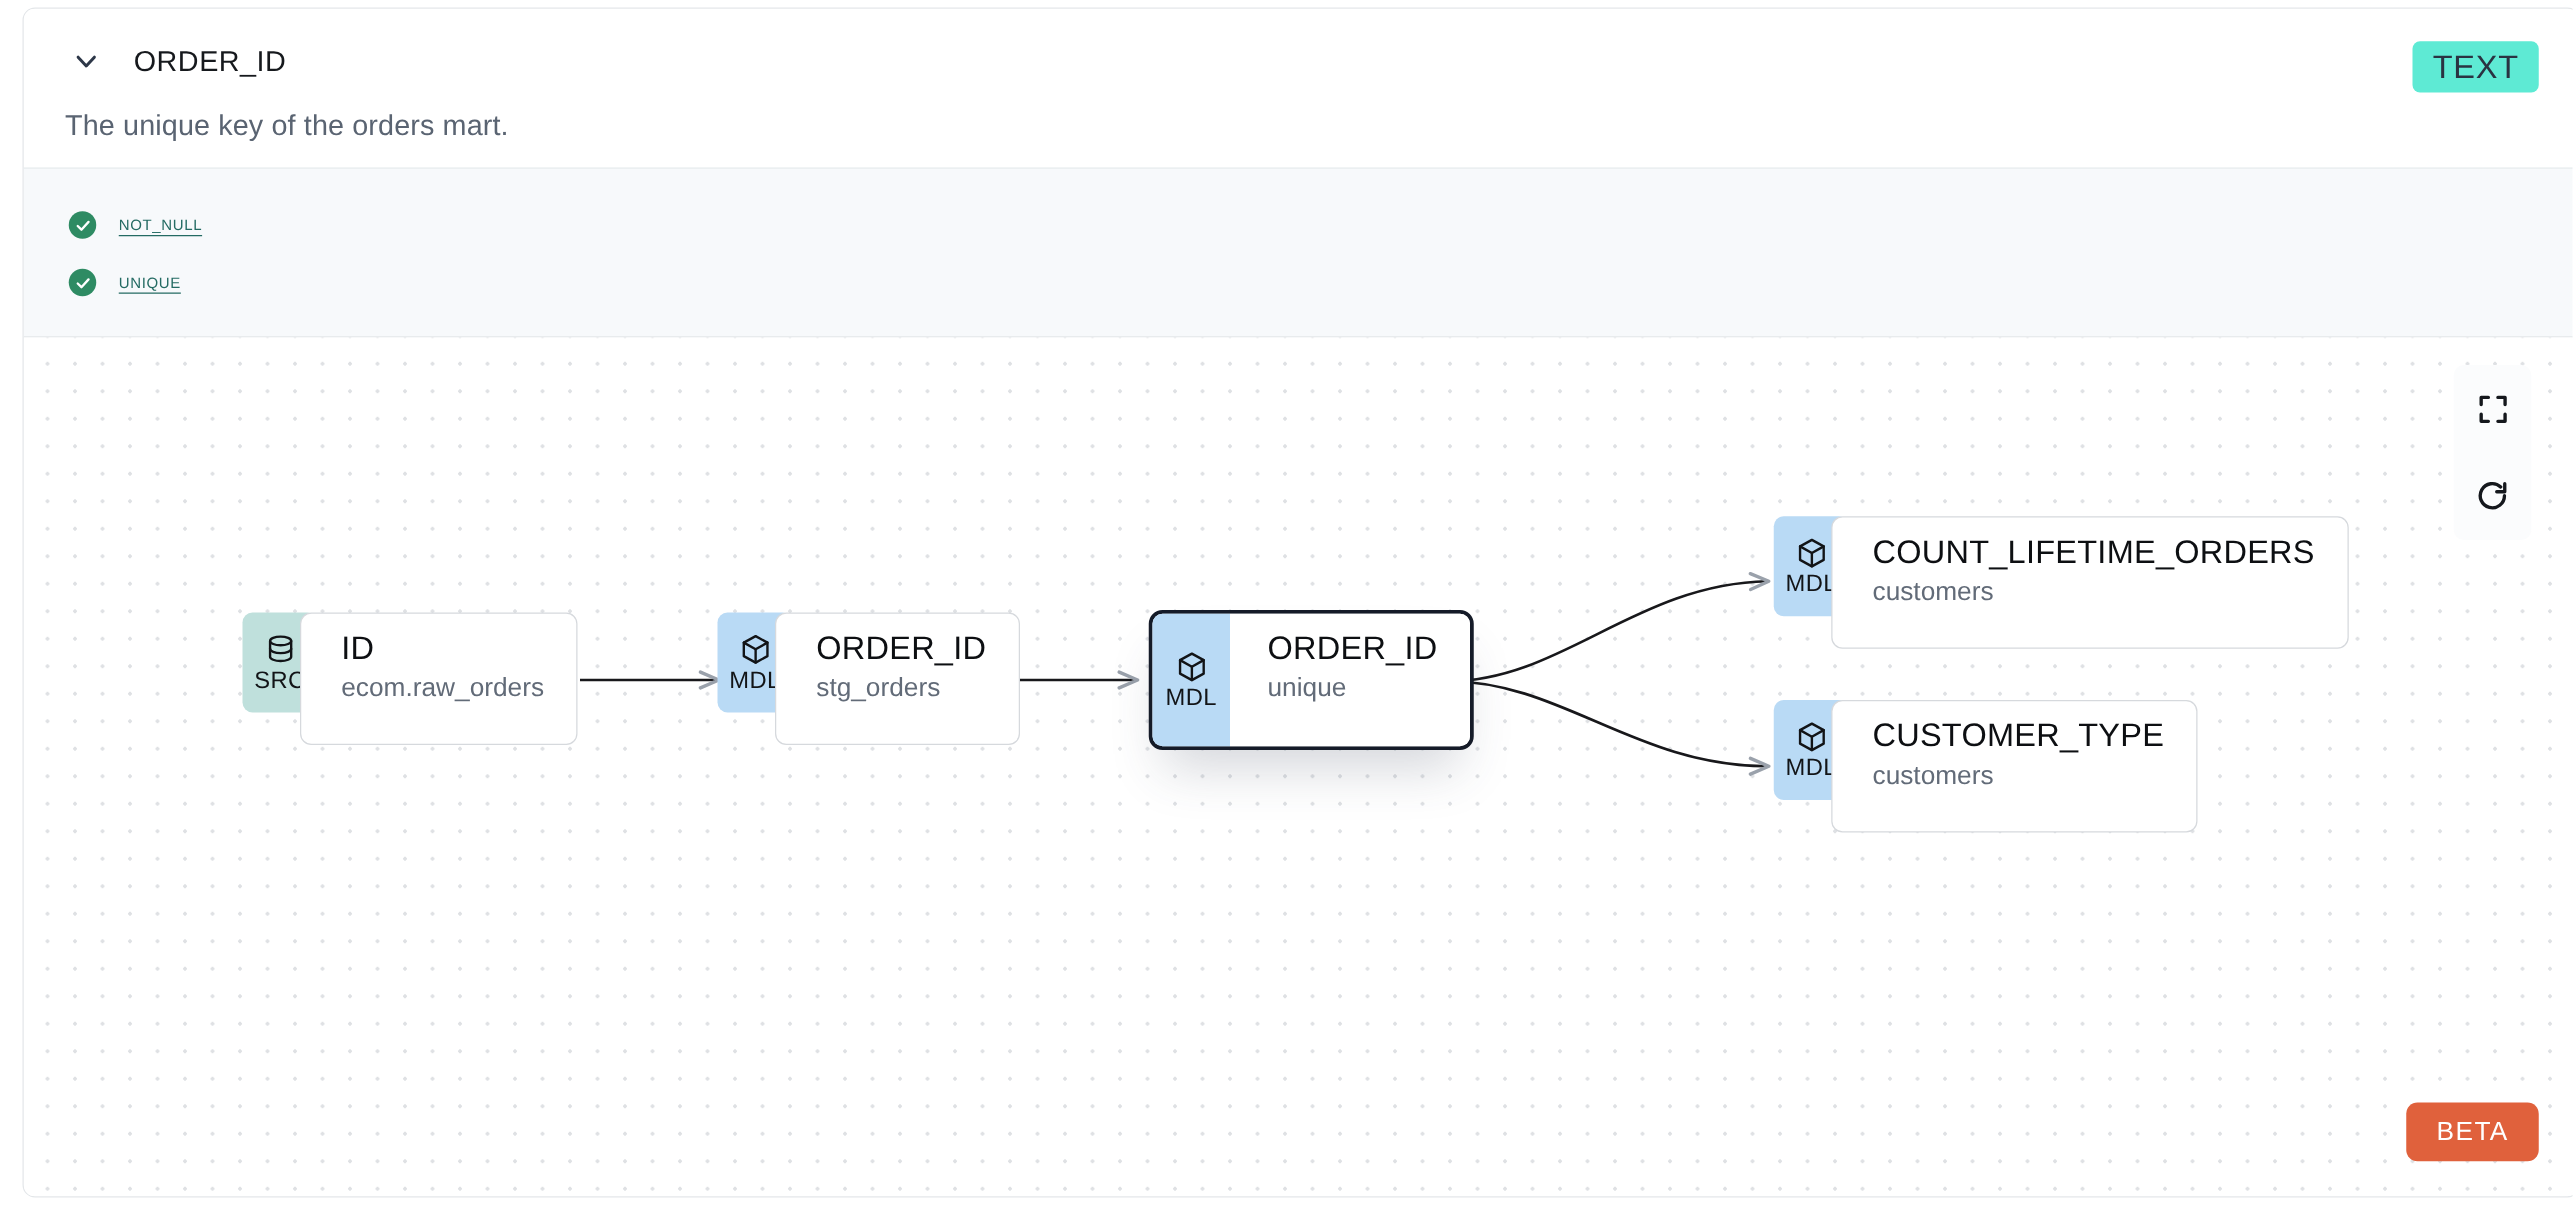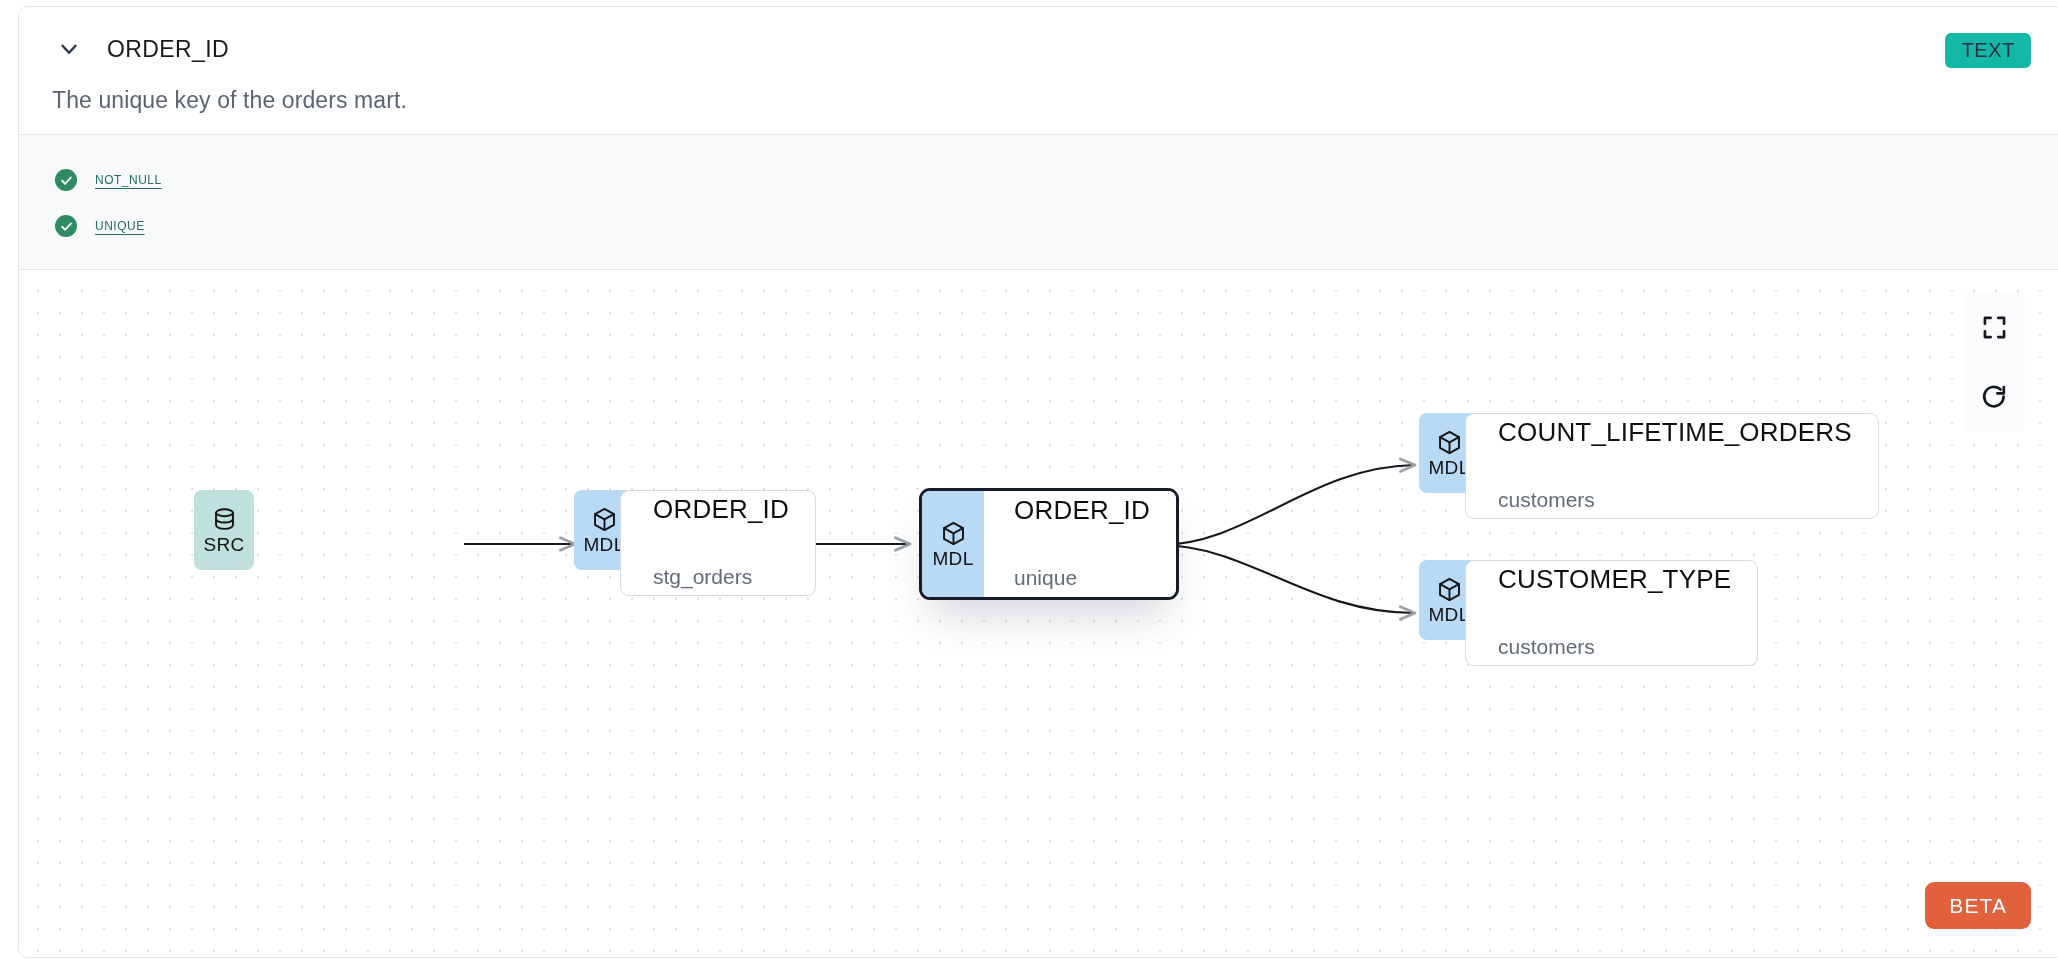--- a/index.html
+++ b/index.html
@@ -57,23 +57,23 @@
     margin-left: 16px;
     font-size: 23px;
     letter-spacing: 0.4px;
     color: #16191d;
     font-family: "Liberation Sans", sans-serif;
     white-space: nowrap;
   }
   .type-badge {
     position: absolute;
     right: 32px; top: 26px;
-    background: #14b8a6;
+    background: #5eead4;
     color: #2a3342;
-    font-size: 20px;
+    font-size: 26px;
     letter-spacing: 0.6px;
     padding: 7px 16px 8px 16px;
     border-radius: 6px;
     line-height: 1;
   }
   .col-desc {
     position: absolute;
     left: 33px; top: 80px;
     font-size: 23px;
     color: #5a6472;
@@ -163,25 +163,23 @@
     letter-spacing: 0.3px;
   }
   .node-body {
     background: #ffffff;
     border: 1px solid #d6d9dd;
     border-radius: 9px;
     margin-left: -14px;
     padding: 13px 26px 13px 32px;
     display: flex;
     flex-direction: column;
-    justify-content: center;
     position: relative;
     z-index: 2;
     min-width: 0;
-    gap: 35px;
   }
   .node-name {
     font-size: 26px;
     color: #0d0f12;
     line-height: 1.15;
     white-space: nowrap;
     letter-spacing: 0.2px;
   }
   .node-sub {
     font-size: 21px;
@@ -310,20 +308,24 @@
 
       <div class="node" style="left:175px; top:220px;">
         <div class="node-tab src">
           <svg width="27" height="27" viewBox="0 0 24 24" fill="none" stroke="#121417" stroke-width="1.7" stroke-linecap="round" stroke-linejoin="round">
             <ellipse cx="12" cy="6" rx="7.5" ry="3.1"></ellipse>
             <path d="M4.5 6 v5.6 c0 1.7 3.36 3.1 7.5 3.1 s7.5 -1.4 7.5 -3.1 V6"></path>
             <path d="M4.5 11.6 v5.6 c0 1.7 3.36 3.1 7.5 3.1 s7.5 -1.4 7.5 -3.1 v-5.6"></path>
           </svg>
           <span class="node-tab-label">SRC</span>
         </div>
+        <div class="node-body">
+          <div class="node-name">ID</div>
+          <div class="node-sub">ecom.raw_orders</div>
+        </div>
       </div>
 
       <div class="node" style="left:555px; top:220px;">
         <div class="node-tab mdl">
           <svg width="27" height="27" viewBox="0 0 24 24" fill="none" stroke="#121417" stroke-width="1.7" stroke-linecap="round" stroke-linejoin="round">
             <path d="M12 2.6 L20.4 7.2 V16.8 L12 21.4 L3.6 16.8 V7.2 Z"></path>
             <path d="M3.6 7.2 L12 11.9 L20.4 7.2"></path>
             <path d="M12 11.9 V21.4"></path>
           </svg>
           <span class="node-tab-label">MDL</span>

